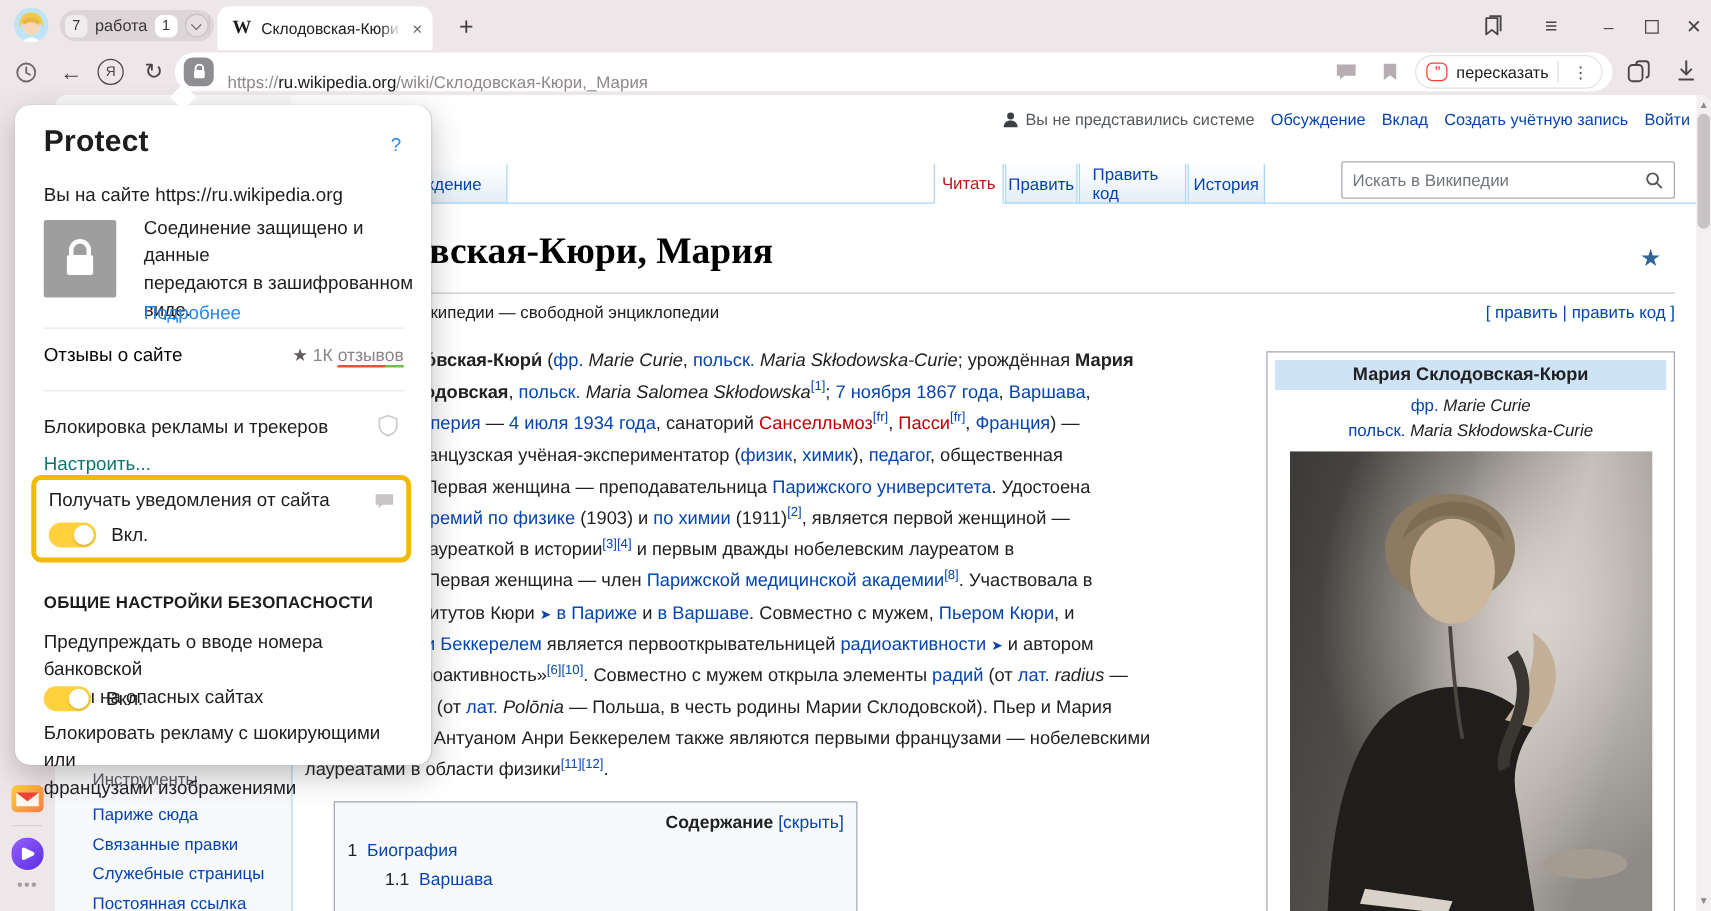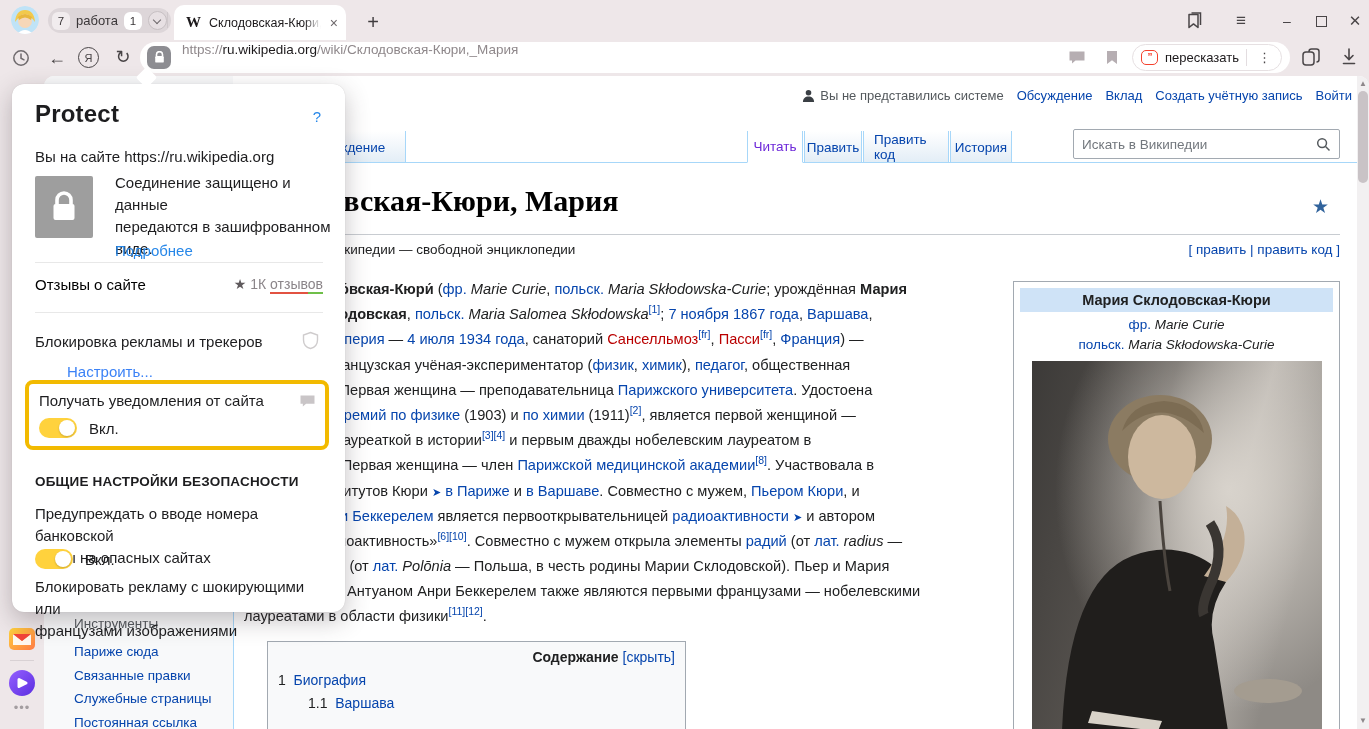--- a/index.html
+++ b/index.html
@@ -18,42 +18,42 @@
   .chev-circle i { position:absolute; left:5.5px; top:5px; width:6px; height:6px; border-right:1.6px solid #6d686b; border-bottom:1.6px solid #6d686b; transform:rotate(45deg); }
   .tab-sep { left:167px; top:12px; width:1px; height:16px; background:#cfc8cb; }
   .tab { left:174px; top:5px; width:172px; height:35px; background:#fff; border-radius:10px 10px 0 0; display:flex; align-items:center; padding:0 8px 0 12px; gap:8px; }
   .tab .fav { font-family:"Liberation Serif", serif; font-weight:bold; font-size:15px; color:#1c191b; }
   .tab .t-title { font-size:12.5px; color:#1c191b; white-space:nowrap; overflow:hidden; width:112px; -webkit-mask-image:linear-gradient(90deg,#000 85%,transparent); mask-image:linear-gradient(90deg,#000 85%,transparent); }
   .tab .t-close { font-size:14px; color:#6d686b; margin-left:auto; }
   .newtab { left:358px; top:7px; width:30px; height:30px; font-size:20px; color:#3f3c3e; display:flex; align-items:center; justify-content:center; }
   .winbtn { top:10px; width:22px; height:22px; color:#494547; display:flex; align-items:center; justify-content:center; font-size:14px; }
   
   .tool-ic { color:#494547; display:flex; align-items:center; justify-content:center; }
-  .addr { left:140px; top:42px; width:1150px; height:31px; background:#fff; border-radius:16px; display:flex; align-items:flex-start; }
+  .addr { left:140px; top:42px; width:1150px; height:31px; background:#fff; border-radius:16px; display:flex; align-items:flex-end; }
   .lock-chip { position:absolute; left:7px; top:4px; width:24px; height:23px; background:#8d8d92; border-radius:7px; display:flex; align-items:center; justify-content:center; }
   .url { margin-left:42px; font-size:13.5px; white-space:nowrap; }
   .url .dim { color:#8f888b; } .url .dom { color:#1c191b; }
   .addr-right { margin-left:auto; display:flex; align-items:center; height:31px; }
   .retell { height:27px; border:1px solid #e6e0e2; border-radius:14px; display:flex; align-items:center; padding:0 6px 0 8px; gap:7px; margin:0 8px 0 14px; background:#fff; }
   .retell .q { color:#f5412d; border:1.7px solid #f5412d; border-radius:5px; width:17px; height:15px; font-size:10px; font-weight:bold; display:flex; align-items:center; justify-content:center; letter-spacing:-1px; }
   .retell .lbl { font-size:13px; color:#1c191b; }
   .retell .sep { width:1px; height:17px; background:#e3dde0; }
   .retell .dots { color:#494547; font-size:13px; letter-spacing:0; padding:0 4px; }
   .popup-arrow { left:139px; top:70px; width:15px; height:15px; background:#fff; transform:rotate(45deg); z-index:51; border-radius:2px; }
 
   
   #page { position:absolute; left:44px; top:76px; width:1325px; height:653px; background:#fff; border-radius:10px 10px 0 0; overflow:hidden; z-index:1; }
   .wiki-sidebar-bg { left:0; top:0; width:189px; height:653px; background:#f8f9fa; }
   .content-vline { left:189px; top:87px; width:1px; height:566px; background:#a7d7f9; }
   .personal { right:17px; top:11px; height:16px; display:flex; align-items:center; gap:13px; font-size:13px; }
   .personal .stat { color:#54595d; display:flex; align-items:center; gap:5px; }
   .wlink { color:#0645ad; text-decoration:none; cursor:pointer; }
   .pagetabs { left:0; top:55px; width:1325px; height:32px; font-size:13.5px; }
   .ptab { position:absolute; top:0; height:32px; display:flex; align-items:center; justify-content:center; background:linear-gradient(#ffffff, #e2edf6); border-left:1px solid #a7d7f9; border-right:1px solid #a7d7f9; color:#0645ad; padding:0 10px; }
-  .ptab.active { background:#fff; color:#6d28d9; border-bottom:1px solid #fff; z-index:2; }
+  .ptab.active { background:#fff; color:#b91c1c; border-bottom:1px solid #fff; z-index:2; }
   .tabs-baseline { left:189px; top:86px; width:1136px; height:1px; background:#a7d7f9; }
   .searchbox { left:1029px; top:53px; width:267px; height:30px; border:1px solid #a2a9b1; border-radius:2px; background:#fff; display:flex; align-items:center; padding:0 8px; }
   .searchbox input { border:none; outline:none; flex:1; font-size:13.5px; color:#202122; font-family:"Liberation Sans",sans-serif; }
   .searchbox input::placeholder { color:#72777d; }
   .fa-star { left:1268px; top:119px; color:#31639c; font-size:19px; }
   .art-title { left:200px; top:108px; font-family:"Liberation Serif", serif; font-size:30px; color:#000; white-space:nowrap; }
   .title-rule { left:200px; top:158px; width:1096px; height:1px; background:#c8ccd1; }
   .tagline { left:200px; top:166px; font-size:13.5px; color:#202122; white-space:nowrap; }
   .editlinks { right:29px; top:166px; font-size:13.5px; color:#0645ad; white-space:nowrap; }
   #article { left:200px; top:201px; width:1110px; font-size:14.6px; color:#202122; }
@@ -95,21 +95,21 @@
   .p-site { top:64px; }
   .p-locktile { position:absolute; left:23px; top:92px; width:58px; height:62px; background:#9e9e9e; border-radius:2px; display:flex; align-items:center; justify-content:center; }
   .p-conn { position:absolute; left:103px; top:88px; line-height:22px; }
   .p-more { position:absolute; left:103px; top:158px; color:#2787e8; }
   .p-div { position:absolute; left:23px; right:22px; height:1px; background:#e8e8e8; }
   .p-reviews { position:absolute; left:23px; top:192px; color:#000000; }
   .p-revcount { position:absolute; right:22px; top:192px; color:#8b8589; font-size:14px; }
   .p-revcount .star { color:#5f5a5d; }
   .p-revcount .uline { background-image:linear-gradient(90deg,#e25241 72%,#6fbf49 72%); background-size:100% 2px; background-position:0 100%; background-repeat:no-repeat; padding-bottom:2px; }
   .p-adblock { top:249px; }
-  .p-config { top:279px; color:#3b82f6;margin-left:32px; }
+  .p-config { top:279px; color:#0f766e; }
   .p-shield { position:absolute; right:26px; top:247px; }
   .p-notifbox { position:absolute; left:13px; top:296px; width:304px; height:70px; border:4px solid #f2ba00; border-radius:8px; }
   .p-notiflabel { position:absolute; left:10px; top:8px; }
   .p-chaticon { position:absolute; right:9px; top:10px; }
   .toggle { position:absolute; width:38px; height:20px; background:#ffd23d; border-radius:10px; }
   .toggle .knob { position:absolute; right:2px; top:2px; width:16px; height:16px; border-radius:50%; background:#fff; box-shadow:0 1px 2px rgba(0,0,0,.2); }
   .tog-label { position:absolute; font-size:15px; color:#1d1d1f; }
   .p-section { top:390px; font-size:13.5px; font-weight:bold; letter-spacing:.2px; }
   .p-warn { top:419px; line-height:22px; }
   .p-shock { top:492px; line-height:22px; }

